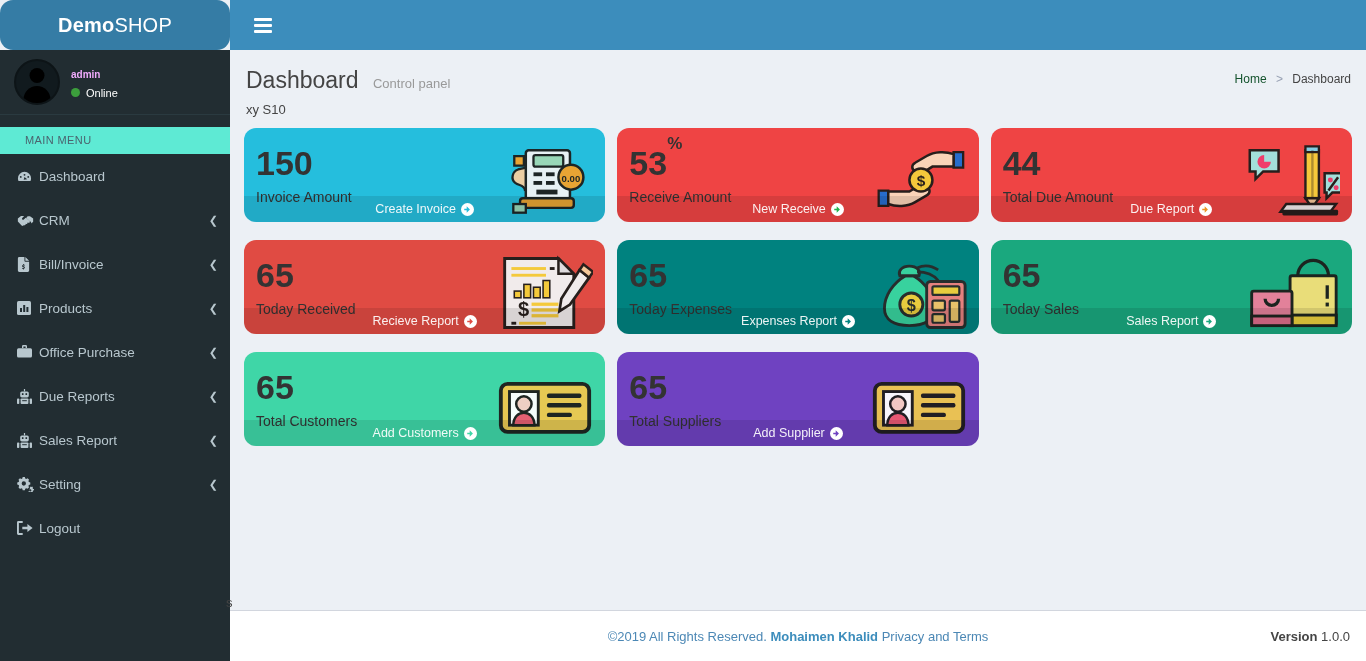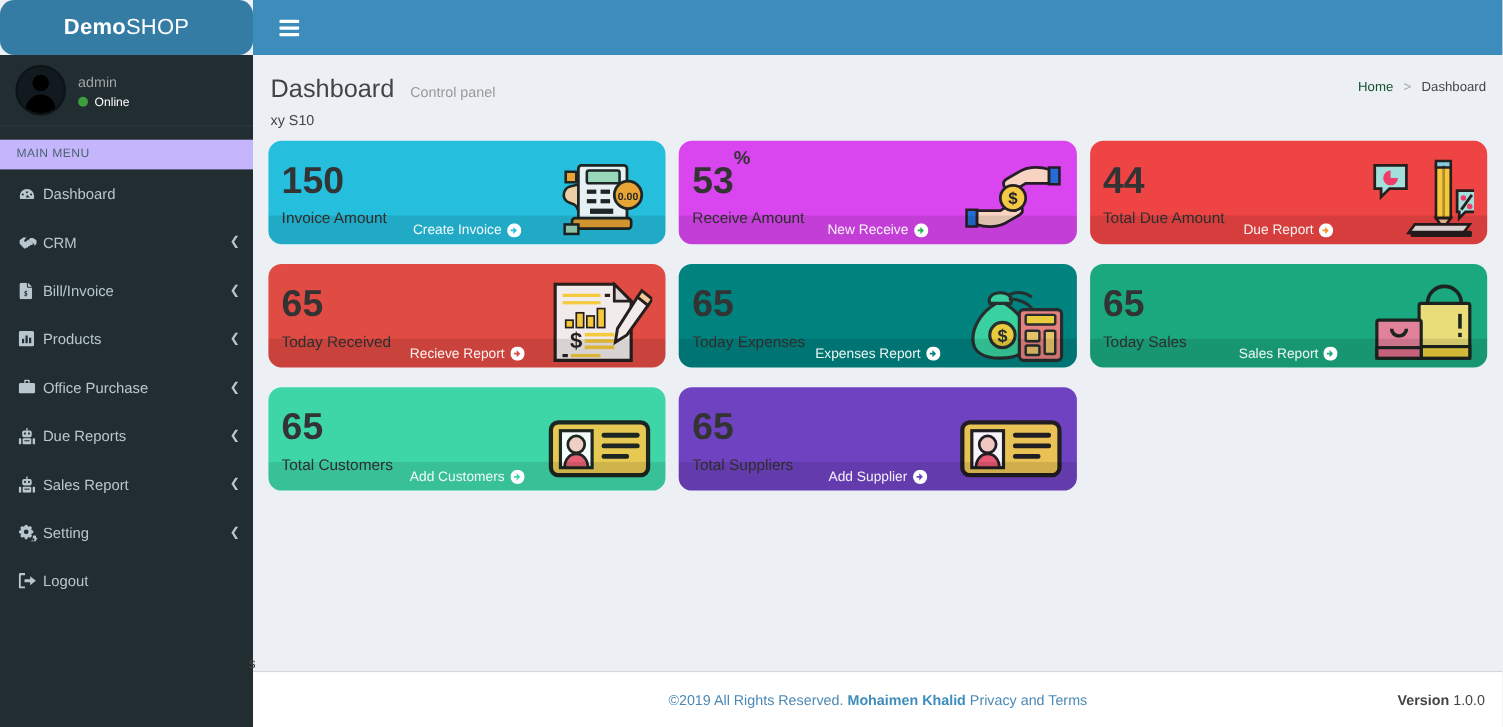--- a/index.html
+++ b/index.html
@@ -61,37 +61,37 @@
     width: 15px; height: 15px; border-radius: 50%; background: #000;
   }
   .avatar .body {
     position: absolute; left: 50%; bottom: -3px;
     transform: translateX(-50%);
     width: 27px; height: 20px;
     border-radius: 14px 14px 0 0; background: #000;
   }
   .user-info { margin-left: 11px; }
   .user-name {
-    color: #a3a3a3; font-size: 13px; font-weight: normal;
+    color: #f0abfc; font-size: 10px; font-weight: bold;
     line-height: 17px;
   }
   .user-status {
     display: flex; align-items: center; margin-top: 4px;
   }
   .dot {
     width: 9px; height: 9px; border-radius: 50%;
     background: #3c9e3c; display: inline-block; margin-right: 6px;
   }
   .user-status span { color: #fff; font-size: 11px; }
 
   .menu-header {
     height: 27px; line-height: 27px;
-    padding: 0 0 0 15px;
+    padding: 0 0 0 25px;
     color: #4b646f; font-size: 11px; letter-spacing: .4px;
-    background: #c4b5fd;
+    background: #5eead4;
     margin-top: 12px;
   }
   .menu { list-style: none; }
   .menu li a {
     display: flex; align-items: center;
     height: 44px; padding: 0 12px 0 14px;
     color: #b8c7ce; font-size: 13.5px; text-decoration: none;
     border-left: 3px solid transparent;
     position: relative;
   }
@@ -402,21 +402,21 @@
             </svg>
           </div>
           <a class="small-box-footer" href="#"><span>Create Invoice</span><span class="arrow-circ"><svg width="13" height="13" viewBox="0 0 16 16" fill="#fff">
                   <circle cx="8" cy="8" r="8"></circle>
                   <path d="M7 4l4 4-4 4V9H4V7h3V4z" fill="#25bedd"></path>
                 </svg></span></a>
         </div>
       </div>
 
       <div class="col">
-        <div class="small-box" style="background:#d946ef">
+        <div class="small-box" style="background:#ef4444">
           <div class="inner">
             <h3><span>53</span><sup>%</sup></h3>
             <p>Receive Amount</p>
           </div>
           <div class="icon-art">
             <svg viewBox="0 0 100 80" width="96" height="78">
               <path d="M96 10 l-10 0 0 16 10 0z" fill="#1c6fd4" stroke="#1d1d1b" stroke-width="2.4"></path>
               <path d="M86 12 c-8 -3 -20 -3 -28 2 l-12 7 c-4 2 -4 7 0 9 c3 2 7 2 10 0 l8 -5 14 0 8 0z" fill="#fadcbf" stroke="#1d1d1b" stroke-width="2.6"></path>
               <path d="M8 66 l10 0 0 -16 -10 0z" fill="#1c6fd4" stroke="#1d1d1b" stroke-width="2.4"></path>
               <path d="M18 64 c8 3 20 3 28 -2 l12 -7 c4 -2 4 -7 0 -9 c-3 -2 -7 -2 -10 0 l-8 5 -14 0 -8 0z" fill="#fadcbf" stroke="#1d1d1b" stroke-width="2.6"></path>

